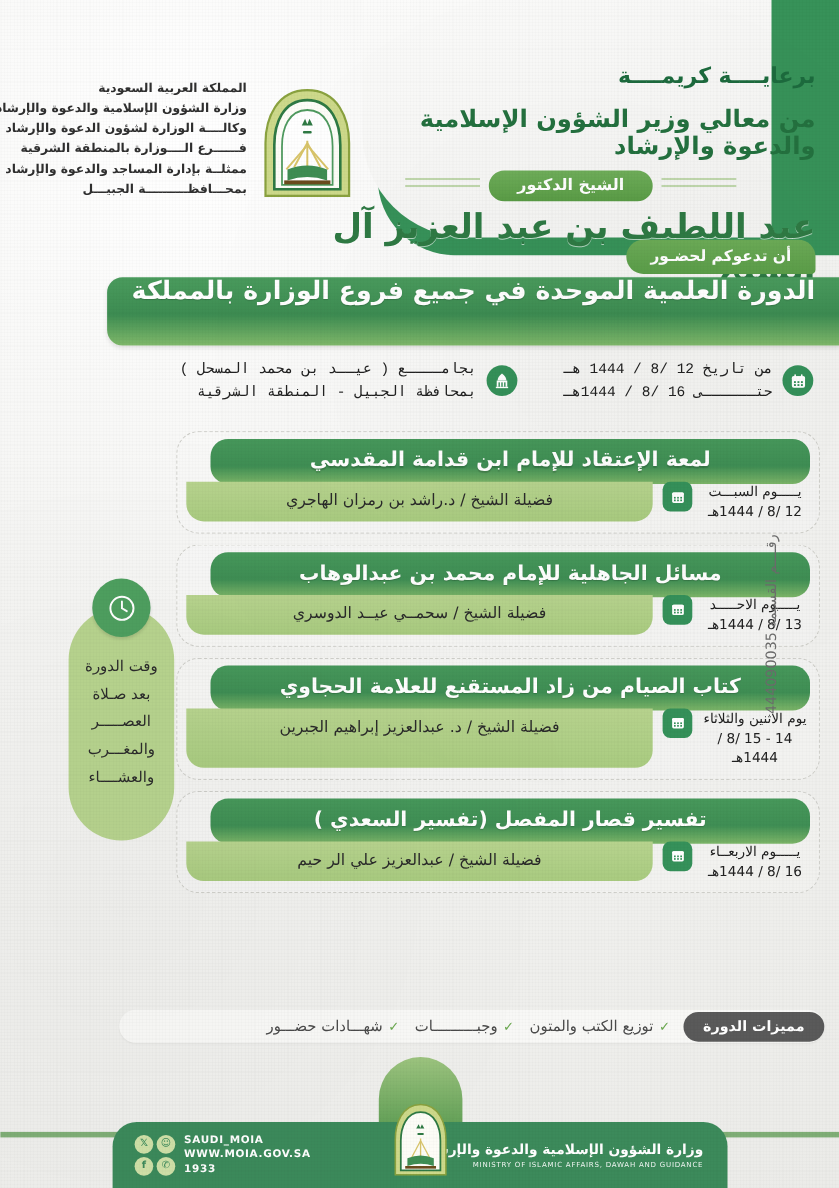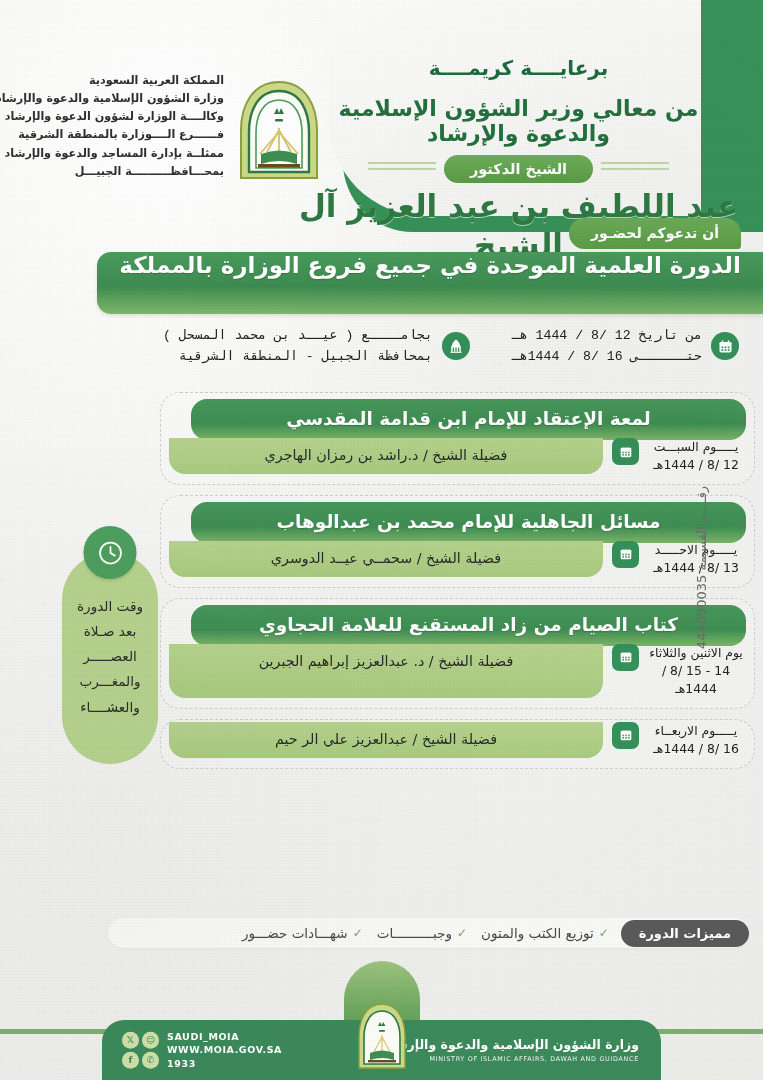--- a/index.html
+++ b/index.html
@@ -47,21 +47,21 @@
   .ministry-block div{white-space:nowrap;}
 
   
   .emblem{
     position:absolute;top:78px;left:229px;width:100px;height:108px;
   }
 
   
   .patron{
     position:absolute;top:56px;right:22px;width:445px;
-    text-align:center;direction:rtl;color:#1d6b3e;
+    text-align:right;direction:rtl;color:#1d6b3e;
   }
   .patron .l1{font-size:20px;font-weight:bold;letter-spacing:1px;}
   .patron .l2{font-size:22px;font-weight:bold;margin-top:16px;color:#24713f;}
   .doctor-pill{
     display:inline-block;margin-top:9px;
     background:linear-gradient(180deg,#6fae5a 0%,#5a9c46 100%);
     color:#fff;font-size:14.5px;font-weight:bold;
     padding:6px 26px;border-radius:20px;
     position:relative;
   }
@@ -109,21 +109,21 @@
   .circ-icon{
     width:28px;height:28px;border-radius:50%;
     background:#35915a;color:#fff;flex:0 0 28px;
     display:flex;align-items:center;justify-content:center;
   }
   .meta-text{direction:rtl;text-align:right;color:#222;font-size:13.2px;line-height:1.62;font-family:Liberation Mono, monospace;}
   .meta-text .row{white-space:nowrap;}
   .meta-spacer{width:22px;}
 
   
-  .cards{position:absolute;top:392px;right:8px;left:160px;}
+  .cards{position:absolute;top:392px;right:18px;left:160px;}
   .card{
     position:relative;margin-bottom:10px;
     border:1.4px dashed #cfcfca;border-radius:20px;
     padding:6px 8px 10px 8px;
     background:rgba(255,255,255,.18);
   }
   .card-title{
     background:linear-gradient(180deg,#47985b 0%,#3f8e54 60%,#7cb568 100%);
     color:#fff;border-radius:16px;
     font-size:18.5px;font-weight:bold;text-align:center;
@@ -400,20 +400,21 @@
               <rect x="4.8" y="13" width="2.2" height="2.2" fill="#35915a"></rect>
               <rect x="8.9" y="13" width="2.2" height="2.2" fill="#35915a"></rect>
               <rect x="13" y="13" width="2.2" height="2.2" fill="#35915a"></rect>
             </svg>
         </span>
         <span class="lect-pill">فضيلة الشيخ / د. عبدالعزيز إبراهيم الجبرين</span>
       </div>
     </div>
 
     <div class="card">
+      <div class="card-title">تفسير قصار المفصل (تفسير السعدي )</div>
       <div class="card-row">
         <span class="card-date">
           <span>يـــــوم الاربعــاء</span><br>
           <span class="d2">16 /8 / 1444هـ</span>
         </span>
         <span class="cal-icon">
           <svg viewBox="0 0 20 20" width="14" height="14">
               <rect x="2.4" y="4" width="15.2" height="13.4" rx="2.2" fill="#fff"></rect>
               <rect x="2.4" y="4" width="15.2" height="3.6" rx="1.8" fill="#fff"></rect>
               <rect x="4.8" y="9.6" width="2.2" height="2.2" fill="#35915a"></rect>

